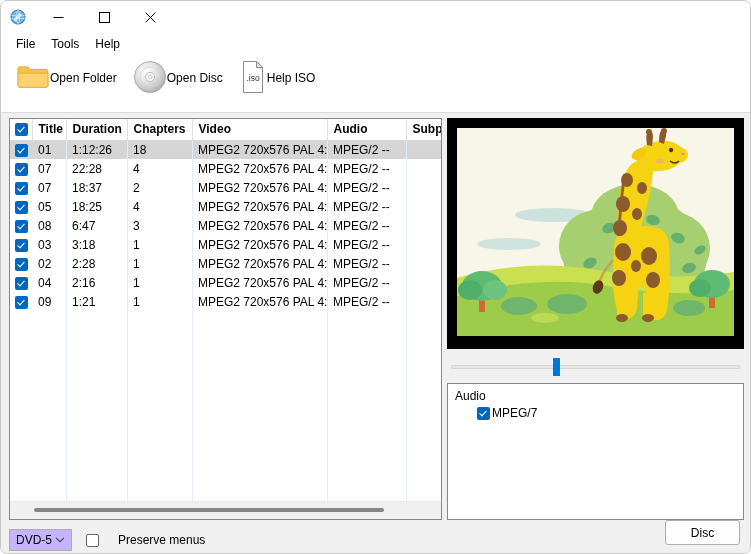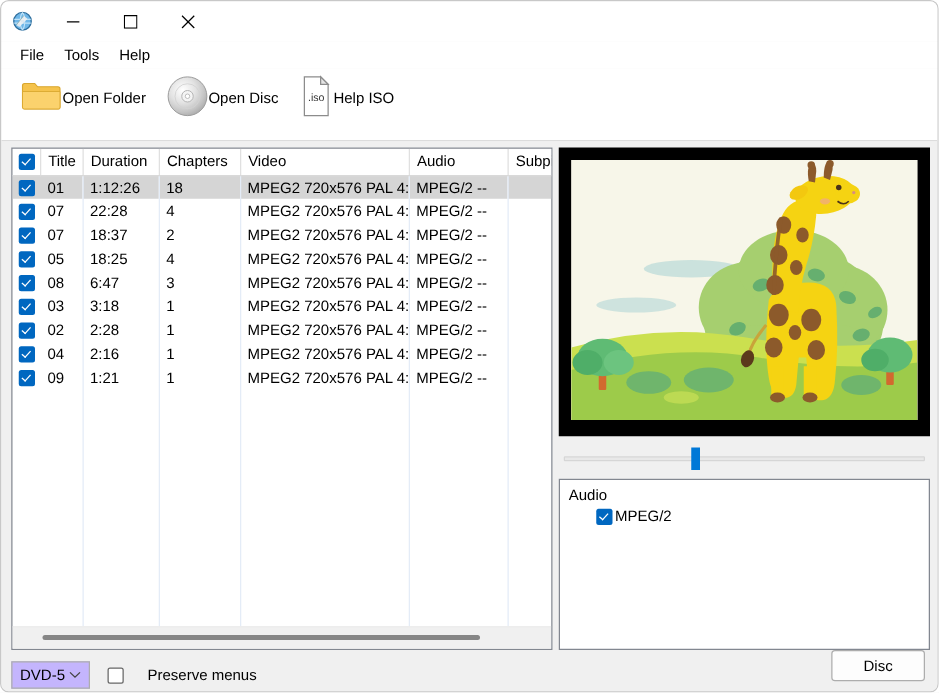--- a/index.html
+++ b/index.html
@@ -155,21 +155,21 @@
     border-collapse: collapse;
     width: 100%;
     table-layout: fixed;
     font-size: 12px;
   }
   table.titles th {
     height: 21px;
     background: #ffffff;
     border-bottom: 1px solid #d9d9d9;
     border-right: 1px solid #e0e0e0;
-    font-weight: normal;
+    font-weight: bold;
     text-align: left;
     padding: 0 0 0 6px;
     color: #000;
     box-sizing: border-box;
     white-space: nowrap;
     overflow: hidden;
   }
   table.titles th.cb-col { padding-left: 5px; }
   table.titles td {
     height: 19px;
@@ -684,21 +684,21 @@
 
     <div class="slider-row">
       <div class="slider-track"></div>
       <div class="slider-thumb"></div>
     </div>
 
     <div class="audio-panel">
       <div class="audio-title">Audio</div>
       <div class="audio-item">
         <span class="cbx"></span>
-        <span>MPEG/2</span>
+        <span>MPEG/7</span>
       </div>
     </div>
 
     <div class="bottombar">
       <div class="combo">
         <span>DVD-5</span>
         <span class="chev">
           <svg width="10" height="7" viewBox="0 0 10 7">
             <path d="M1 1.4 L5 5.2 L9 1.4" fill="none" stroke="#444" stroke-width="1.1"></path>
           </svg>

